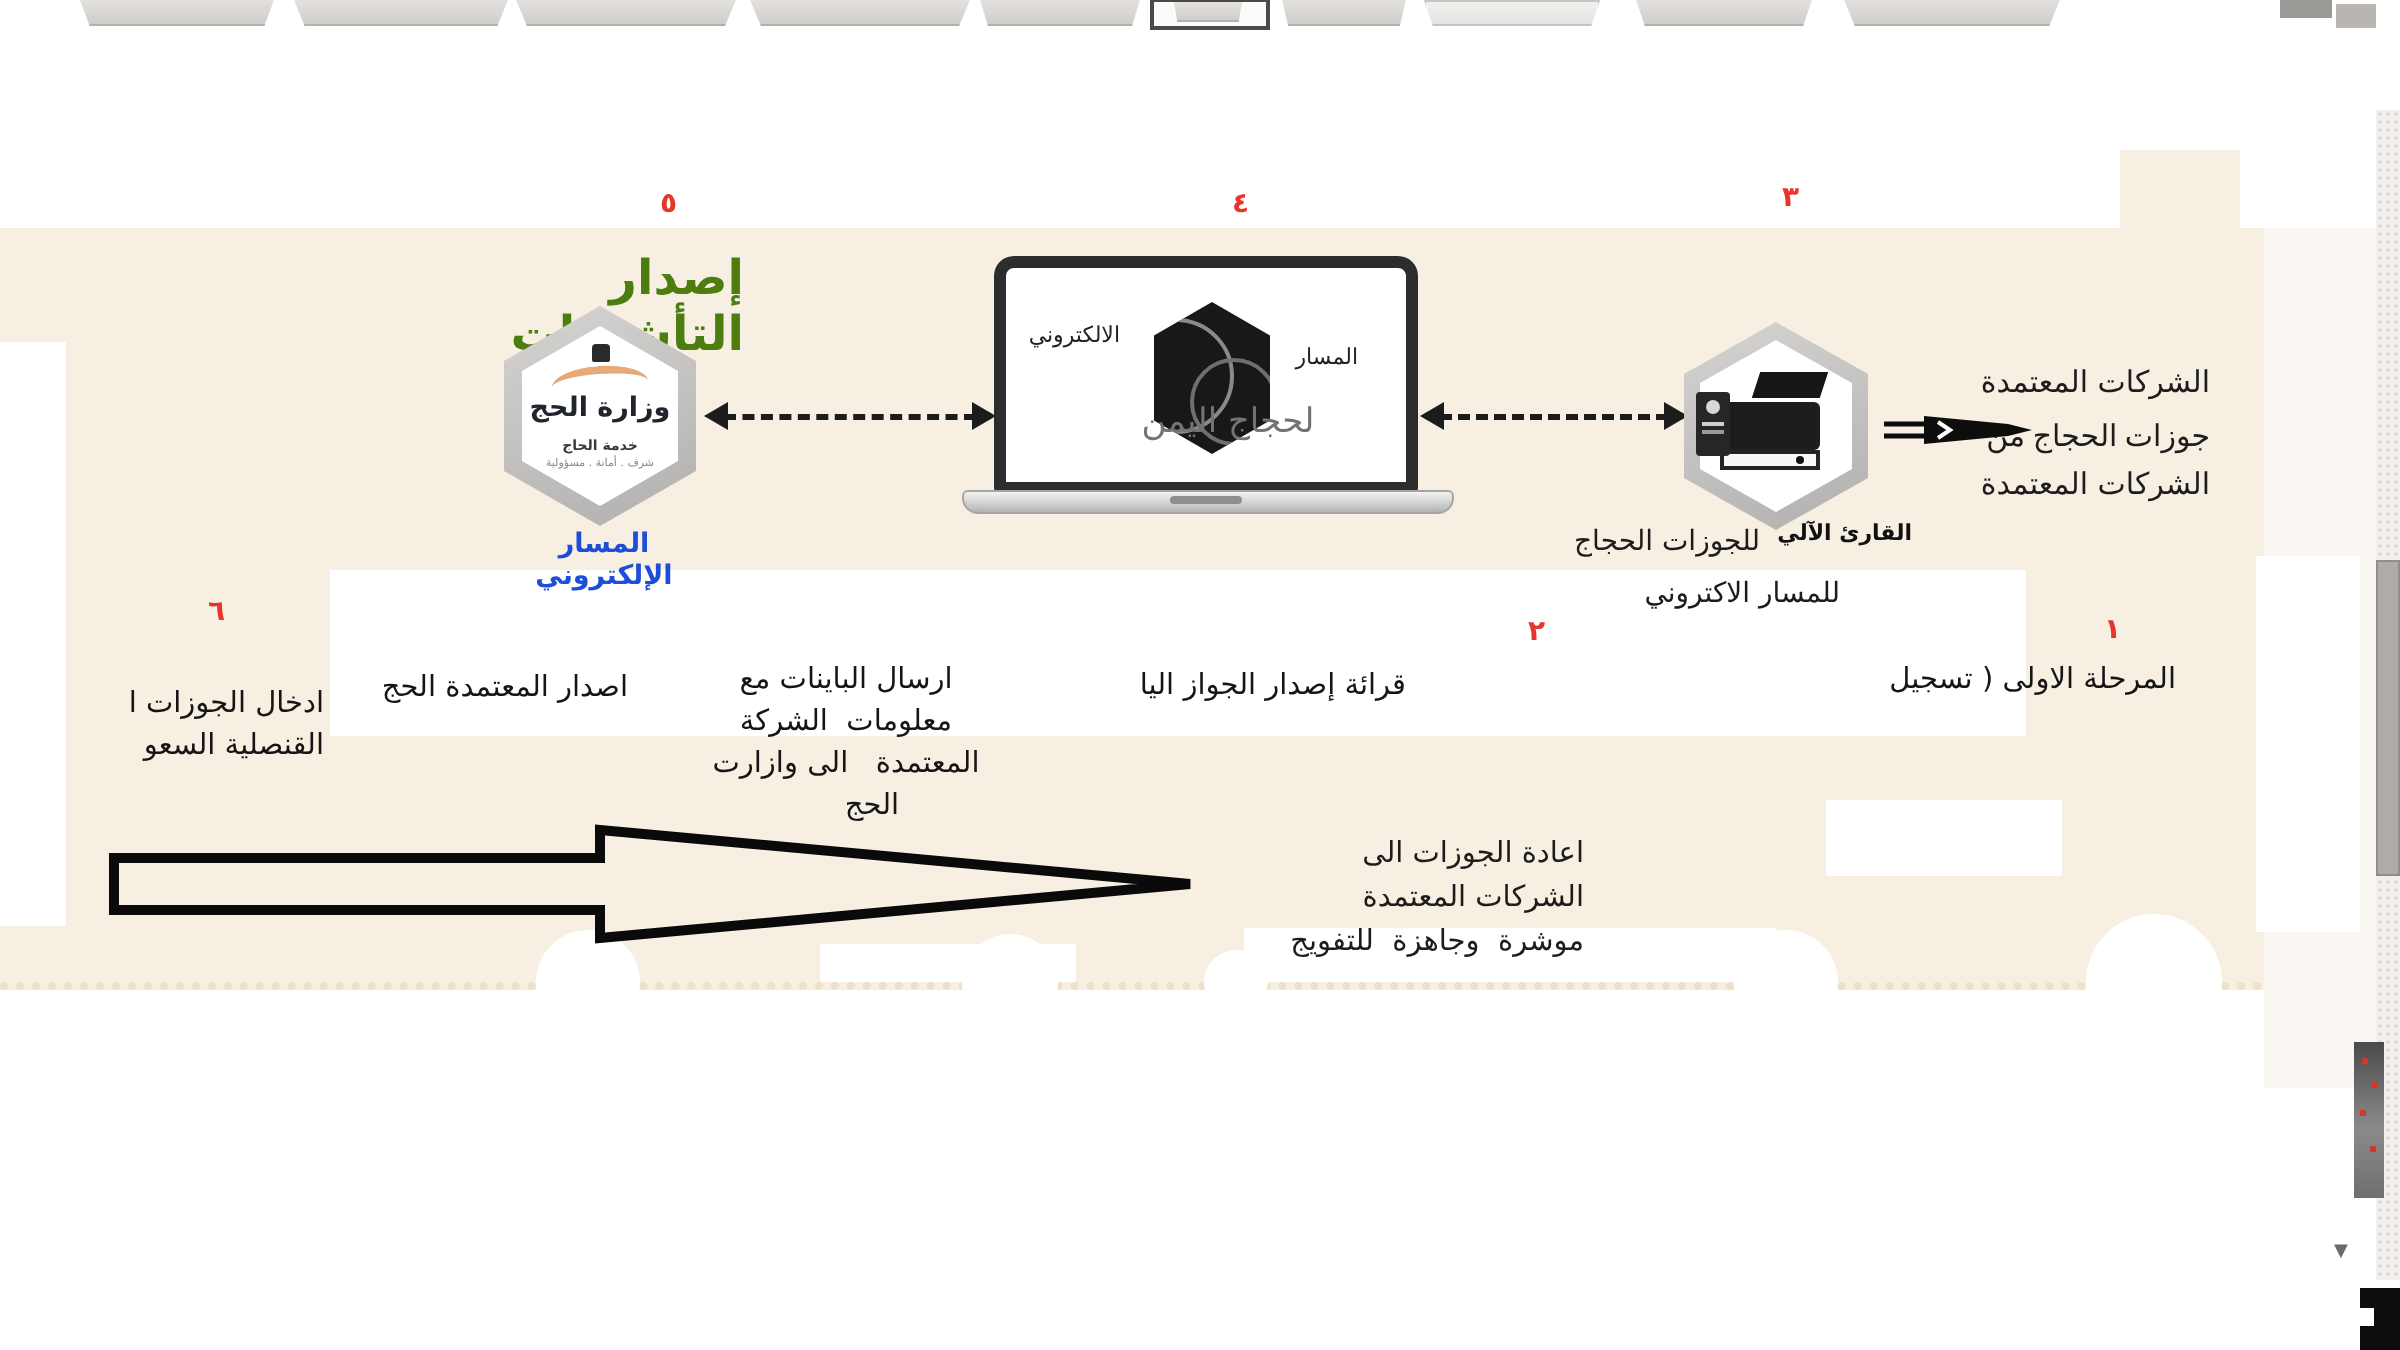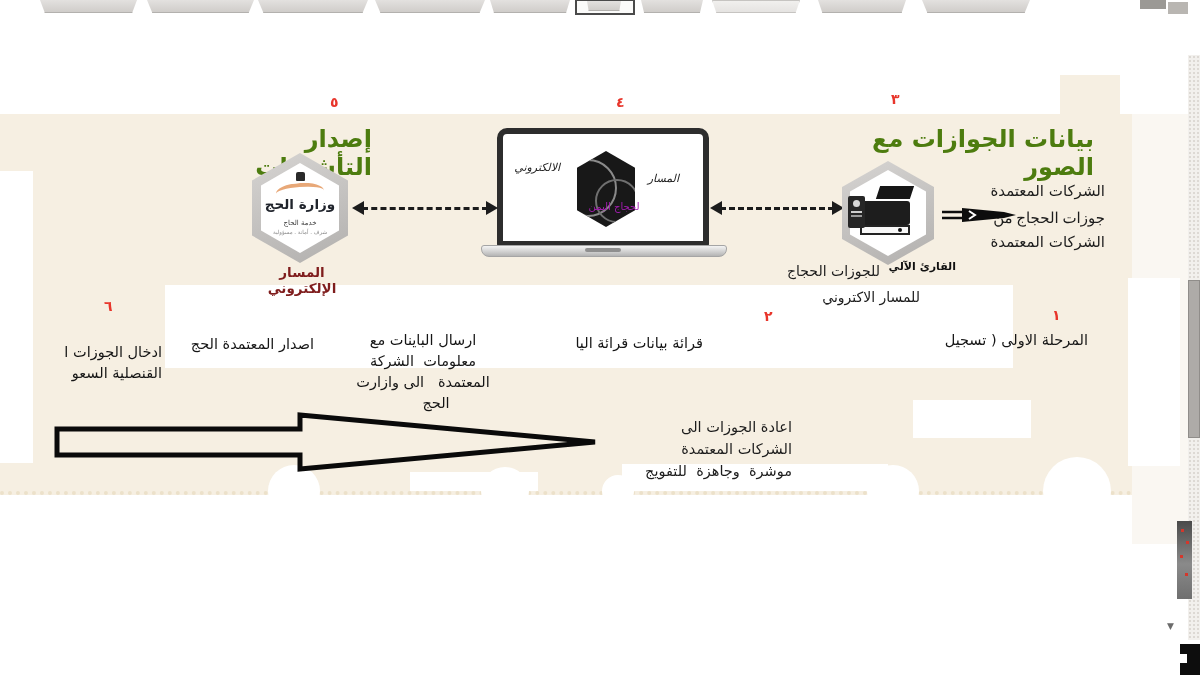--- a/index.html
+++ b/index.html
@@ -44,42 +44,42 @@
   .lap-base{left:481px;top:245px;width:244px;height:10px;
             background:linear-gradient(#f4f4f4,#b4b4b4);
             border:1px solid #a5a5a5;border-radius:3px 3px 8px 8px;}
   .lap-notch{left:585px;top:248px;width:36px;height:4px;background:#8f8f8f;border-radius:2px;}
   .cube{left:577px;top:151px;width:58px;height:76px;background:#181818;
         clip-path:polygon(50% 0,100% 22%,100% 78%,50% 100%,0 78%,0 22%);overflow:hidden;}
   .cube .c1{position:absolute;left:-18px;top:8px;width:54px;height:54px;border-radius:50%;
             border:2px solid #8a8a8a;}
   .cube .c2{position:absolute;left:18px;top:28px;width:40px;height:40px;border-radius:50%;
             border:2px solid #6f6f6f;}
-  .lap-txt{position:absolute;font-size:11px;color:#222;font-style:italic;}
-  .lap-txt-main{position:absolute;font-size:10px;color:#a21caf;}
+  .lap-txt{position:absolute;font-size:11px;color:#222;}
+  .lap-txt-main{position:absolute;font-size:17px;color:#737373;}
 
   
   .dline{position:absolute;height:0;border-top:3px dashed #1c1c1c;}
   .tri{position:absolute;width:0;height:0;border-style:solid;}
   .tri-l{border-width:7px 12px 7px 0;border-color:transparent #1c1c1c transparent transparent;}
   .tri-r{border-width:7px 0 7px 12px;border-color:transparent transparent transparent #1c1c1c;}
 
   
   .hex{position:absolute;clip-path:polygon(50% 0,100% 25%,100% 75%,50% 100%,0 75%,0 25%);}
   .hex-outer{background:linear-gradient(160deg,#d6d4d2,#b2b0ae);}
   .hex-inner{background:#ffffff;}
 
   
   .badge-pot{left:296px;top:172px;width:9px;height:9px;background:#2a2a2a;border-radius:2px 2px 1px 1px;}
   .badge-swoosh{left:276px;top:183px;width:48px;height:14px;border-radius:50%;
                 border-top:4px solid #e8a878;transform:rotate(-4deg);}
   .badge-title{left:258px;top:196px;width:84px;font-size:13.5px;font-weight:700;color:#20242c;text-align:center;}
-  .badge-sub{left:258px;top:219px;width:84px;font-size:7px;font-weight:400;color:#3a3a3a;text-align:center;}
+  .badge-sub{left:258px;top:219px;width:84px;font-size:7px;font-weight:700;color:#3a3a3a;text-align:center;}
   .badge-tag{left:258px;top:229px;width:84px;font-size:5.5px;color:#8a8a8a;text-align:center;}
-  .badge-caption{left:244px;top:264px;width:116px;font-size:13.5px;font-weight:700;color:#7f1d1d;text-align:center;}
+  .badge-caption{left:244px;top:264px;width:116px;font-size:13.5px;font-weight:700;color:#1d4ed8;text-align:center;}
 
   
   .prn-paper{left:878px;top:186px;width:34px;height:13px;background:#161616;transform:skewX(-18deg);}
   .prn-body{left:860px;top:201px;width:50px;height:24px;background:#1d1d1d;border-radius:3px;}
   .prn-slot{left:860px;top:225px;width:50px;height:10px;background:#f8f8f8;border:2px solid #232323;box-sizing:border-box;}
   .prn-dot{left:898px;top:228px;width:4px;height:4px;background:#111;border-radius:50%;}
   .pass{left:848px;top:196px;width:17px;height:32px;background:#262626;border-radius:2px;}
   .pass .em{position:absolute;left:5px;top:4px;width:7px;height:7px;border-radius:50%;background:#d8d8d8;}
   .pass .l1{position:absolute;left:3px;top:15px;width:11px;height:2px;background:#cfcfcf;}
   .pass .l2{position:absolute;left:3px;top:19px;width:11px;height:2px;background:#9a9a9a;}
@@ -152,21 +152,20 @@
   <div class="cloud" style="left:867px;top:465px;width:52px;height:52px;"></div>
   <div class="cloud" style="left:1043px;top:457px;width:68px;height:68px;"></div>
 
   <div class="redno" style="left:330px;top:94px;">٥</div>
   <div class="redno" style="left:616px;top:94px;">٤</div>
   <div class="redno" style="left:891px;top:91px;">٣</div>
   <div class="redno" style="left:104px;top:298px;">٦</div>
   <div class="redno" style="left:764px;top:308px;">٢</div>
   <div class="redno" style="left:1052px;top:307px;">١</div>
 
-  <div class="hdr rtl" style="left:828px;top:125px;width:266px;text-align:right;">بيانات الجوازات مع الصور</div>
   <div class="hdr rtl" style="left:240px;top:125px;width:132px;">إصدار التأشيرات</div>
 
   <div>
     <div class="abs lap-screen"></div>
     <div class="abs lap-base"></div>
     <div class="abs lap-notch"></div>
     <div class="abs cube">
       <div class="c1"></div>
         <div class="c2"></div>
     </div>
@@ -221,21 +220,21 @@
     <path d="M31,7 l6,4 l-6,4" fill="none" stroke="#ffffff" stroke-width="2"></path>
   </svg>
   <div class="note-line rtl" style="left:973px;top:182px;">الشركات المعتمدة</div>
   <div class="note-line rtl" style="left:973px;top:209px;font-family:Liberation Serif, serif;">جوزات الحجاج من</div>
   <div class="note-line rtl" style="left:973px;top:233px;">الشركات المعتمدة</div>
 
   <div class="stage s1 rtl">
     <div class="ln">المرحلة الاولى ( تسجيل</div>
   </div>
   <div class="stage s3 rtl">
-    <div class="ln">قرائة بيانات قرائة اليا</div>
+    <div class="ln">قرائة إصدار الجواز اليا</div>
   </div>
   <div class="stage s4 rtl">
     <div class="ln">ارسال الباينات مع</div>
     <div class="ln">معلومات  الشركة</div>
     <div class="ln">المعتمدة   الى وازارت</div>
     <div class="ln" style="padding-left:26px;">الحج</div>
   </div>
   <div class="stage s5 rtl">
     <div class="ln">اصدار المعتمدة الحج</div>
   </div>

